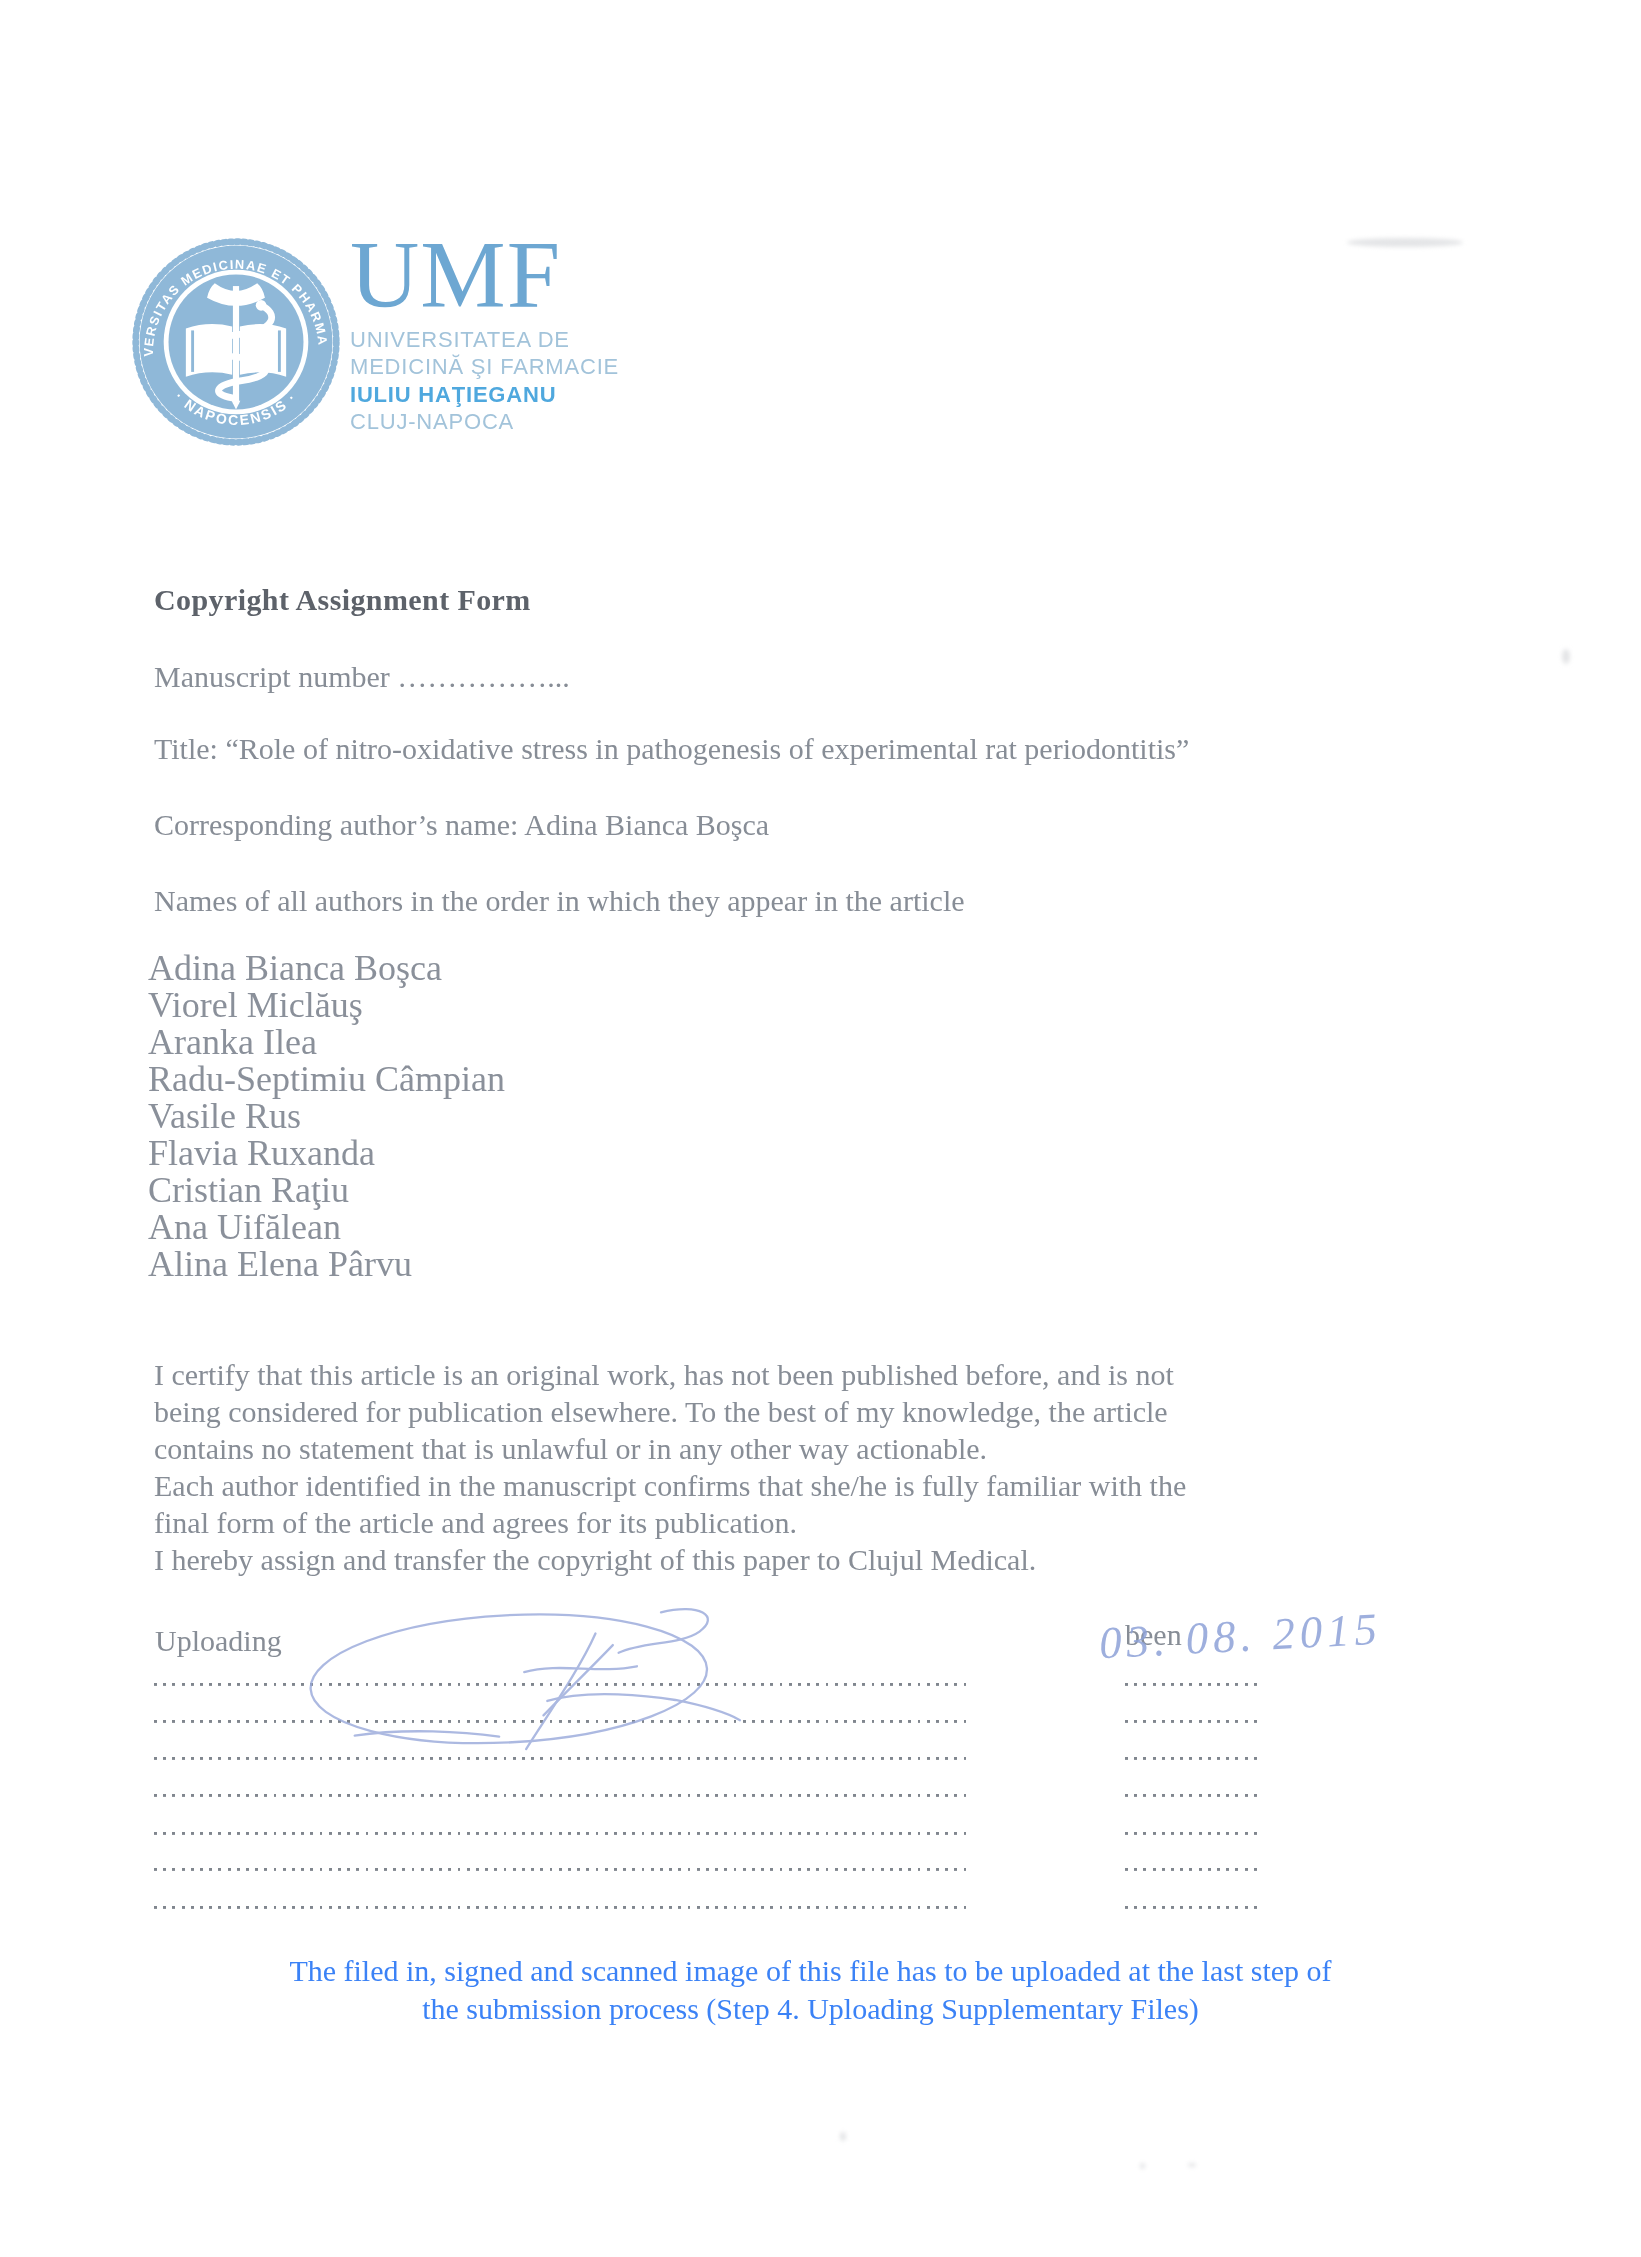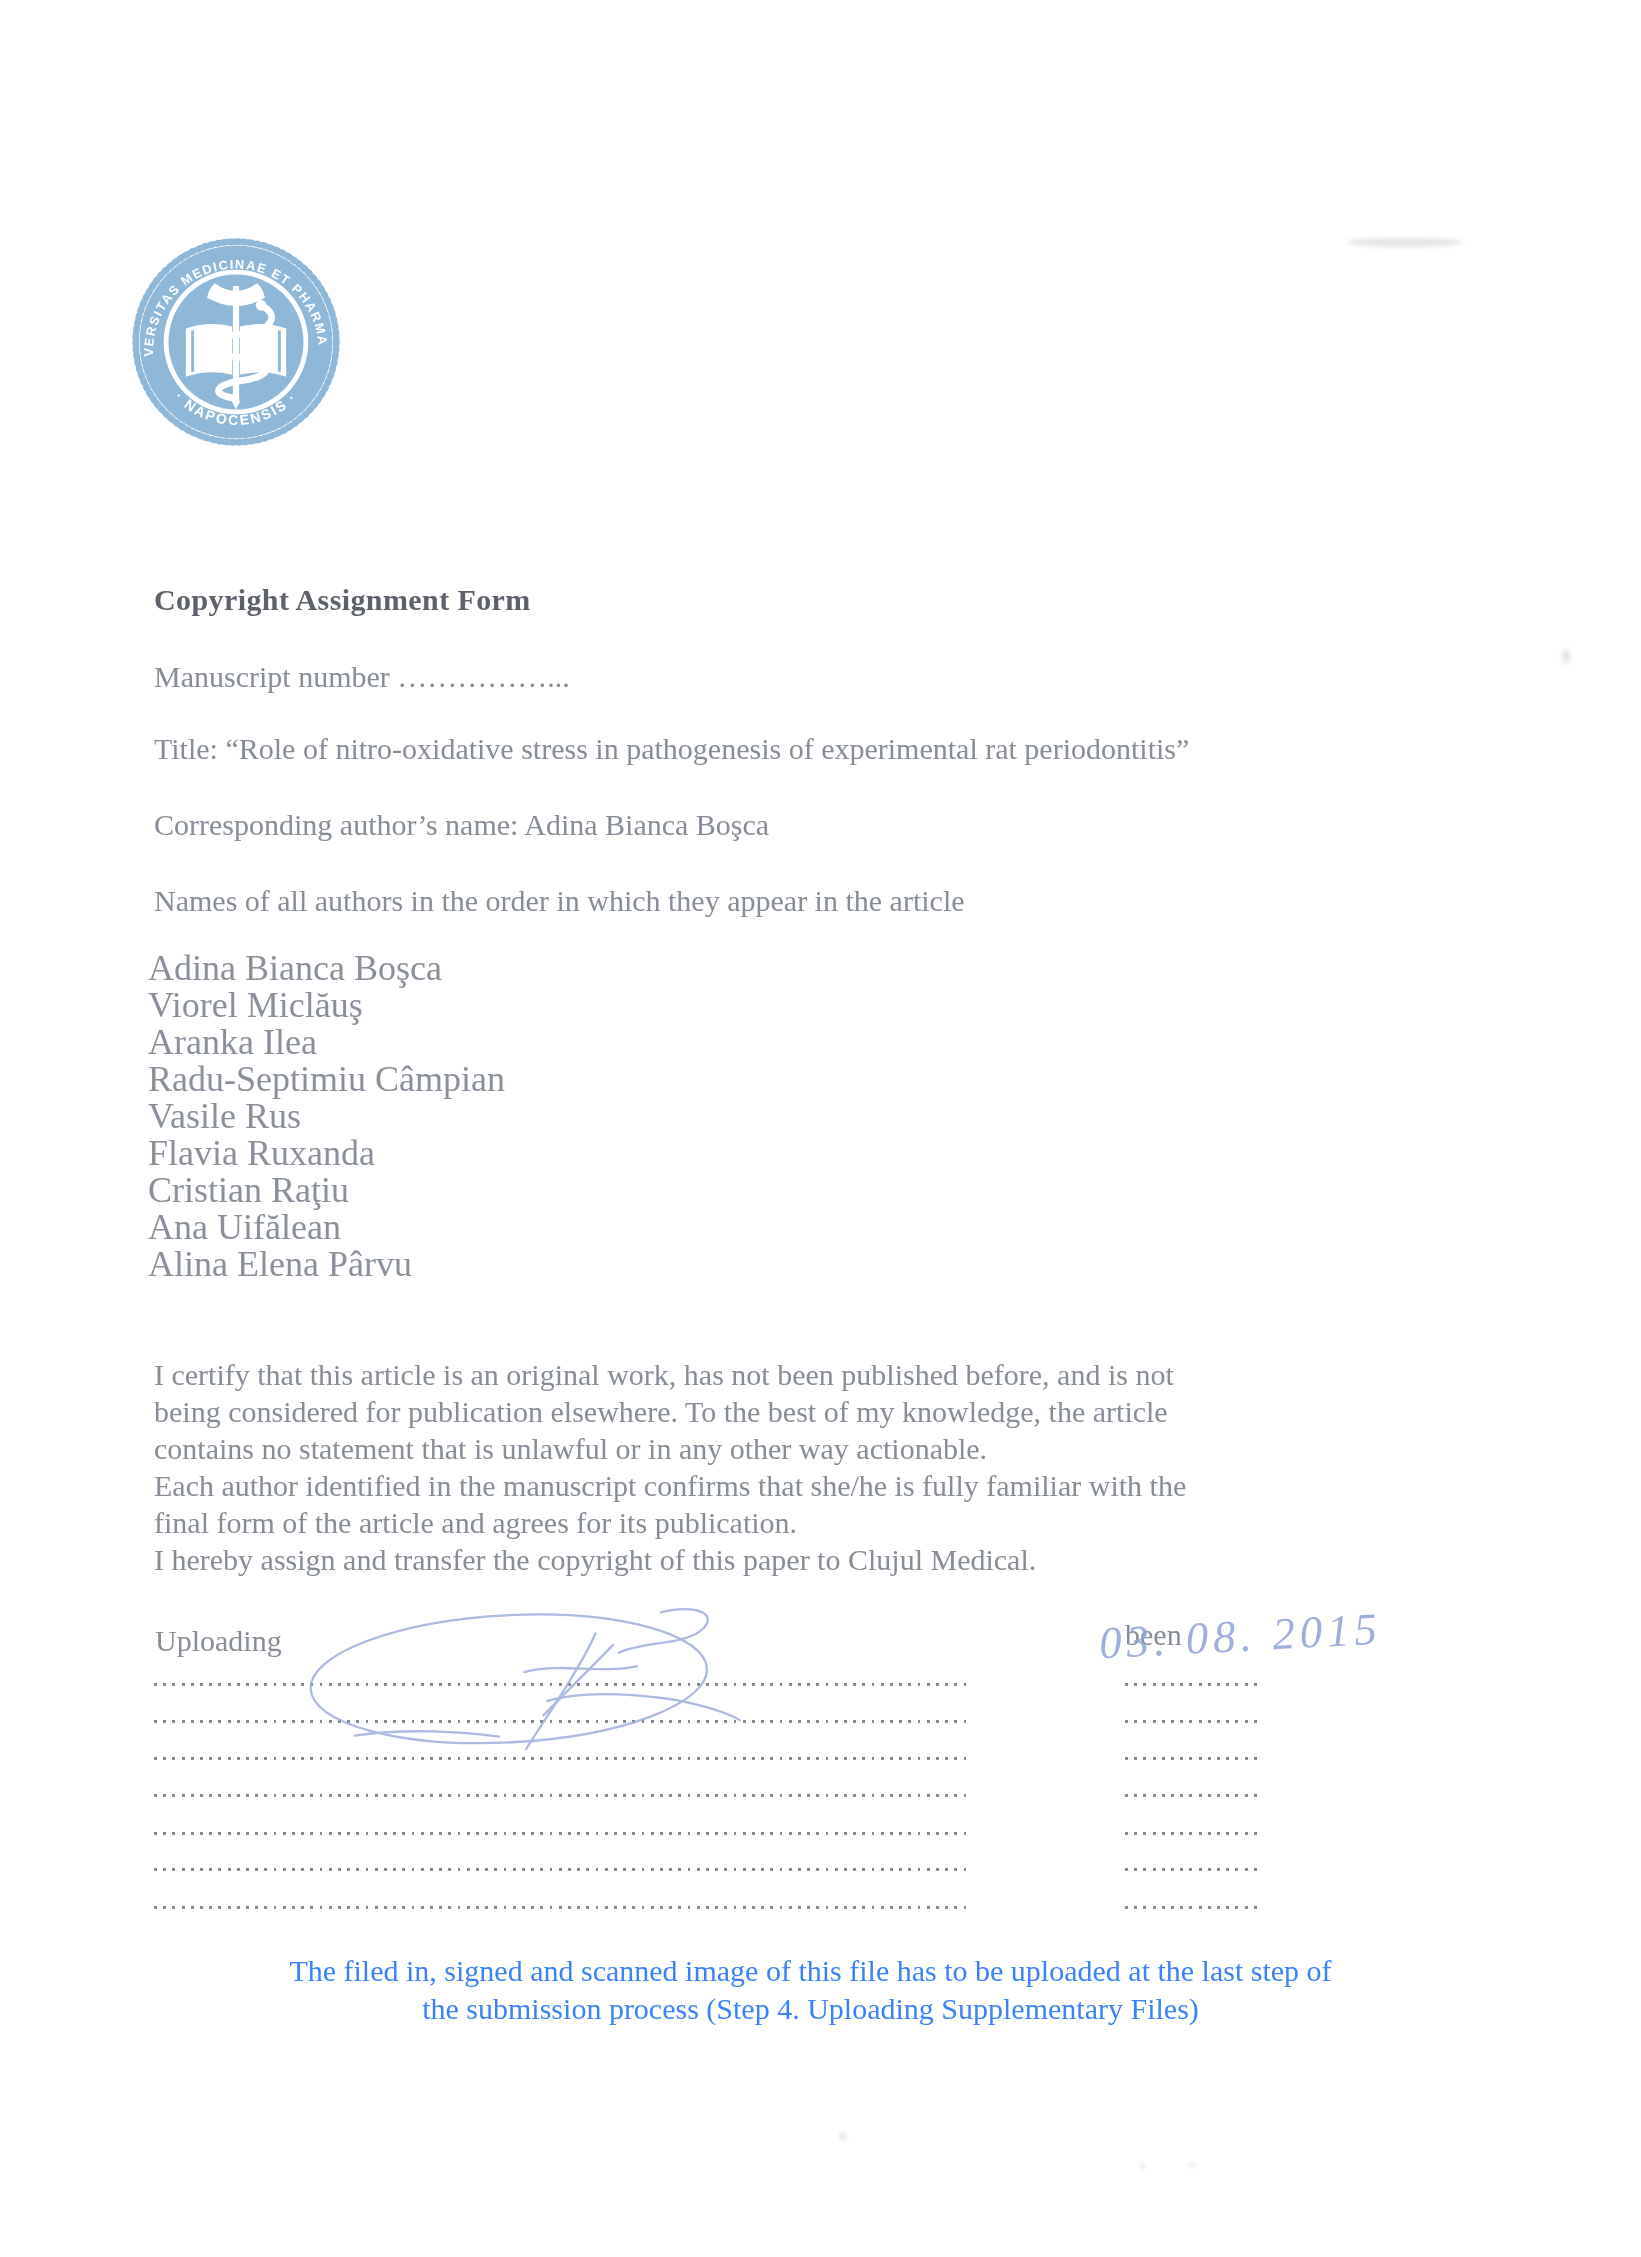--- a/index.html
+++ b/index.html
@@ -119,20 +119,29 @@
     <path d="M -30 -46 Q 0 -29 30 -46 Q 28 -56 22 -61 Q 0 -45 -22 -61 Q -28 -56 -30 -46 Z" fill="#ffffff"></path>
 
     <g>
       <rect x="-3.2" y="-58" width="6.4" height="122" fill="#ffffff"></rect>
       <polygon points="0,70 -4.5,61 4.5,61" fill="#ffffff"></polygon>
       <path d="M 26 -38 C 44 -30 42 -12 4 -8 C -34 -4 -38 12 4 16 C 42 20 38 36 6 40 C -22 44 -26 54 -4 58" fill="none" stroke="#ffffff" stroke-width="7" stroke-linecap="round"></path>
       <circle cx="26" cy="-38" r="5.5" fill="#ffffff"></circle>
     </g>
   </svg>
 
+  <div class="abs wordmark">
+    <div class="acr">UMF</div>
+    <div class="block">
+      <div class="uniline">UNIVERSITATEA DE</div>
+      <div class="uniline">MEDICINĂ ŞI FARMACIE</div>
+      <div class="uniline hl">IULIU HAŢIEGANU</div>
+      <div class="uniline">CLUJ-NAPOCA</div>
+    </div>
+  </div>
 
 
   <div class="abs heading">Copyright Assignment Form</div>
 
   <div class="abs manuscript ink serif31">Manuscript number ……………...</div>
 
   <div class="abs titleline ink serif31">Title: “Role of nitro-oxidative stress in pathogenesis of experimental rat periodontitis”</div>
 
   <div class="abs corresponding ink serif31">Corresponding author’s name: Adina Bianca Boşca</div>
 

